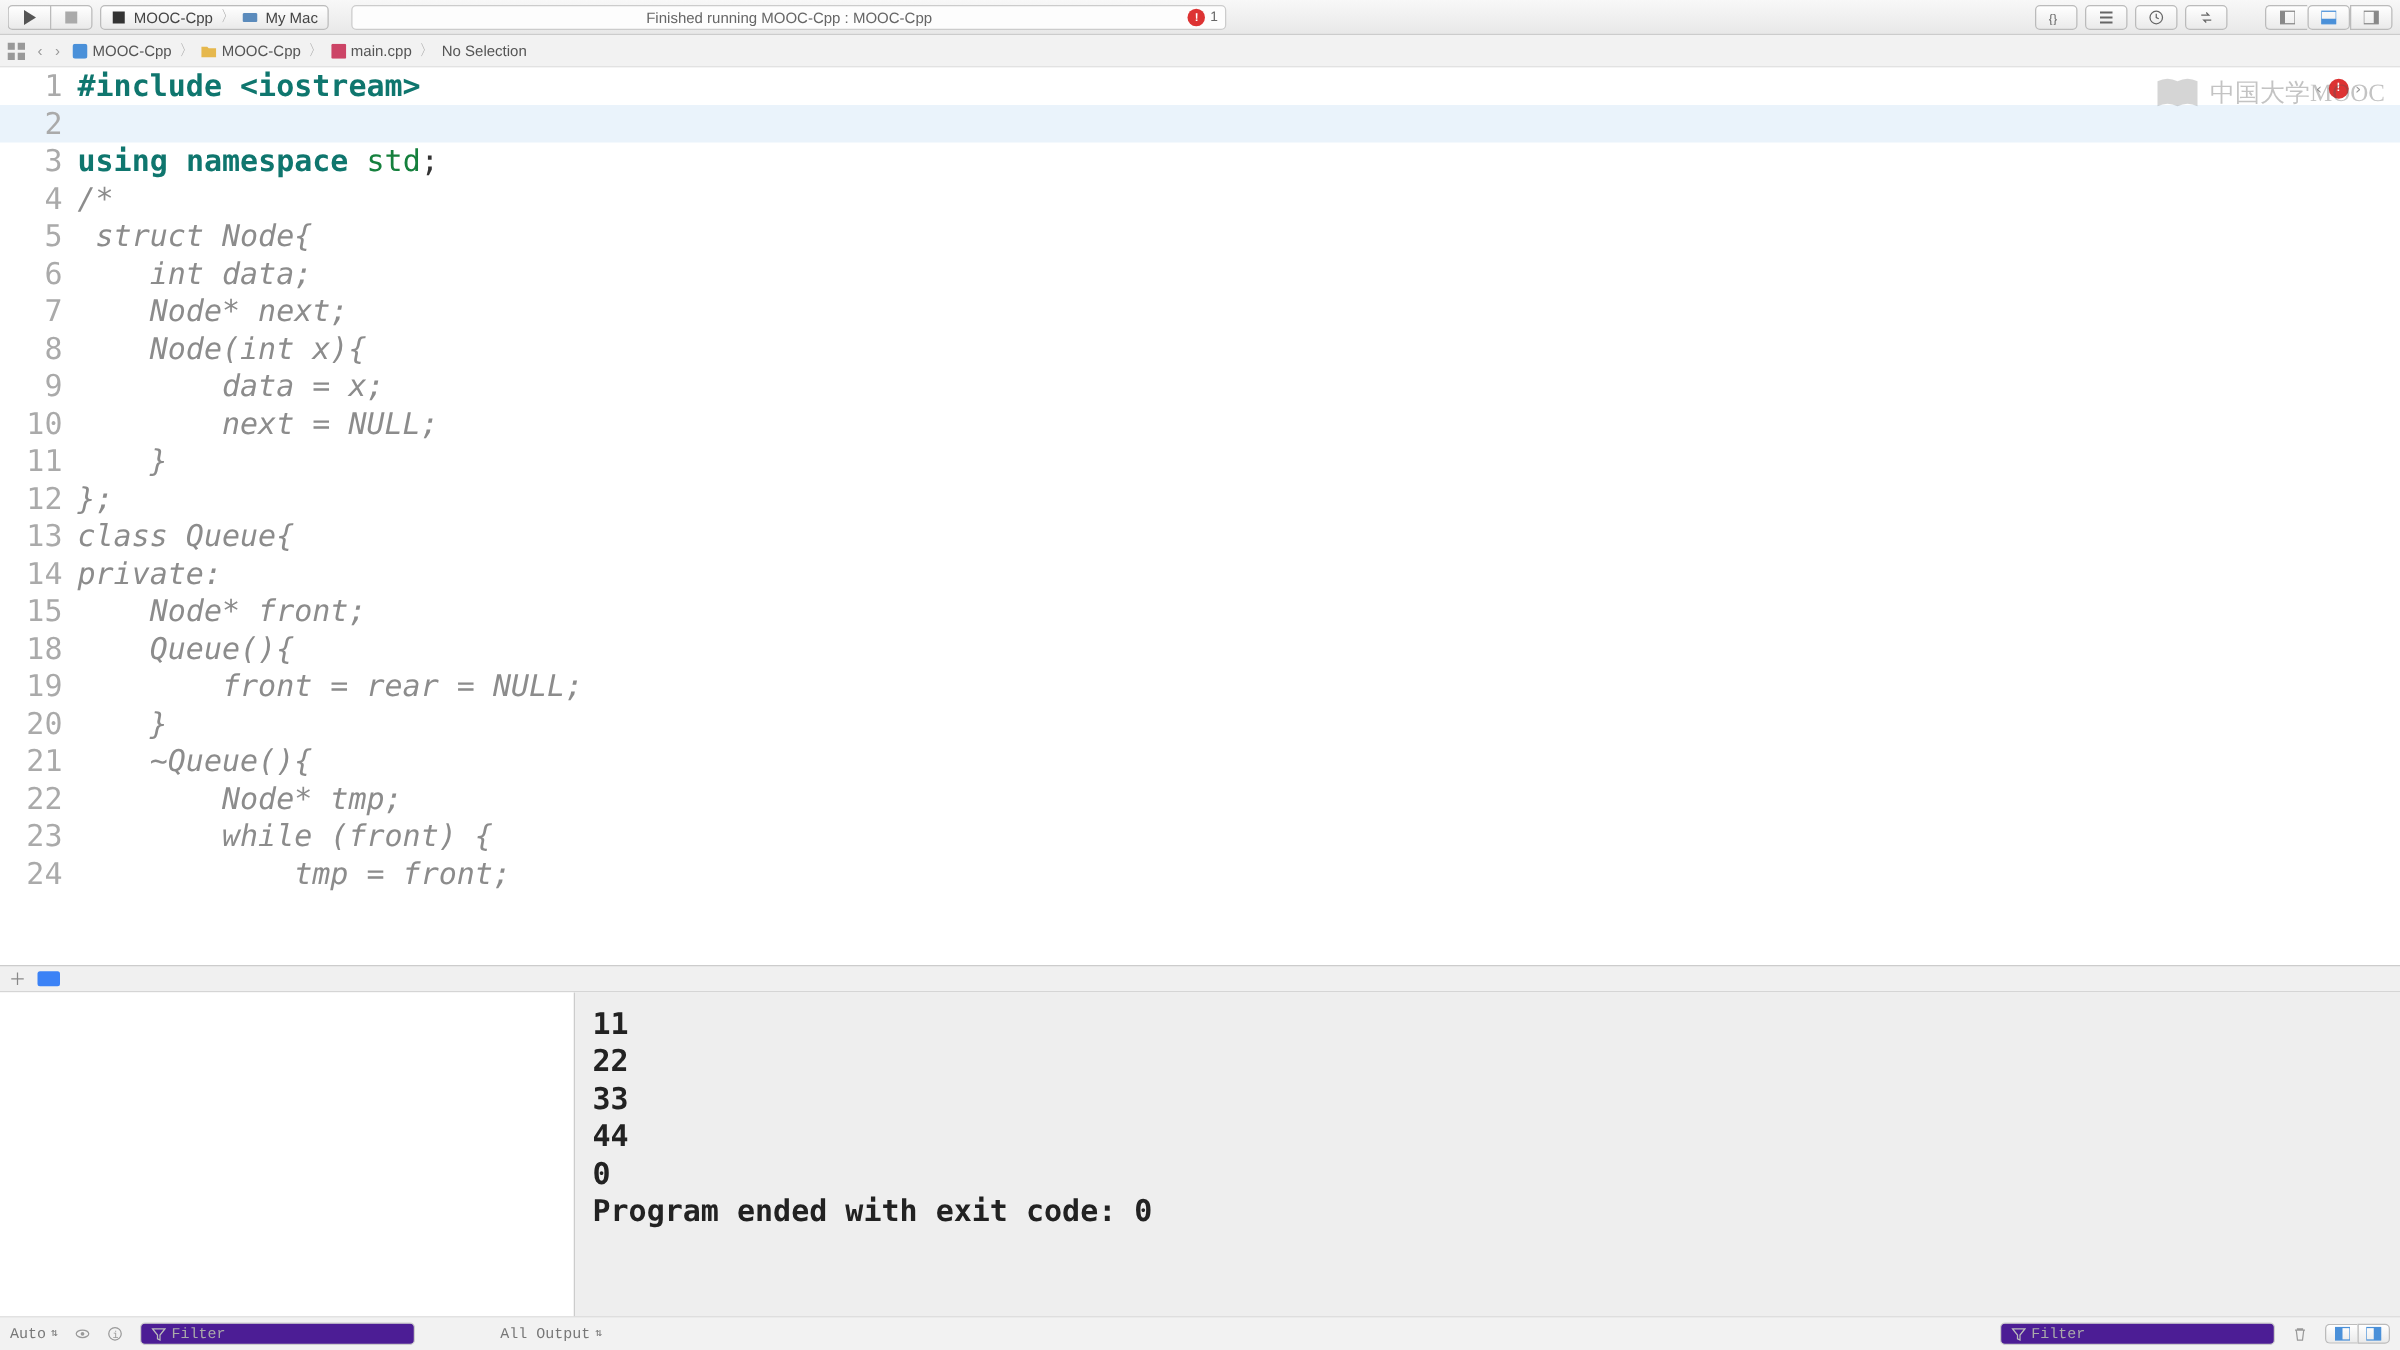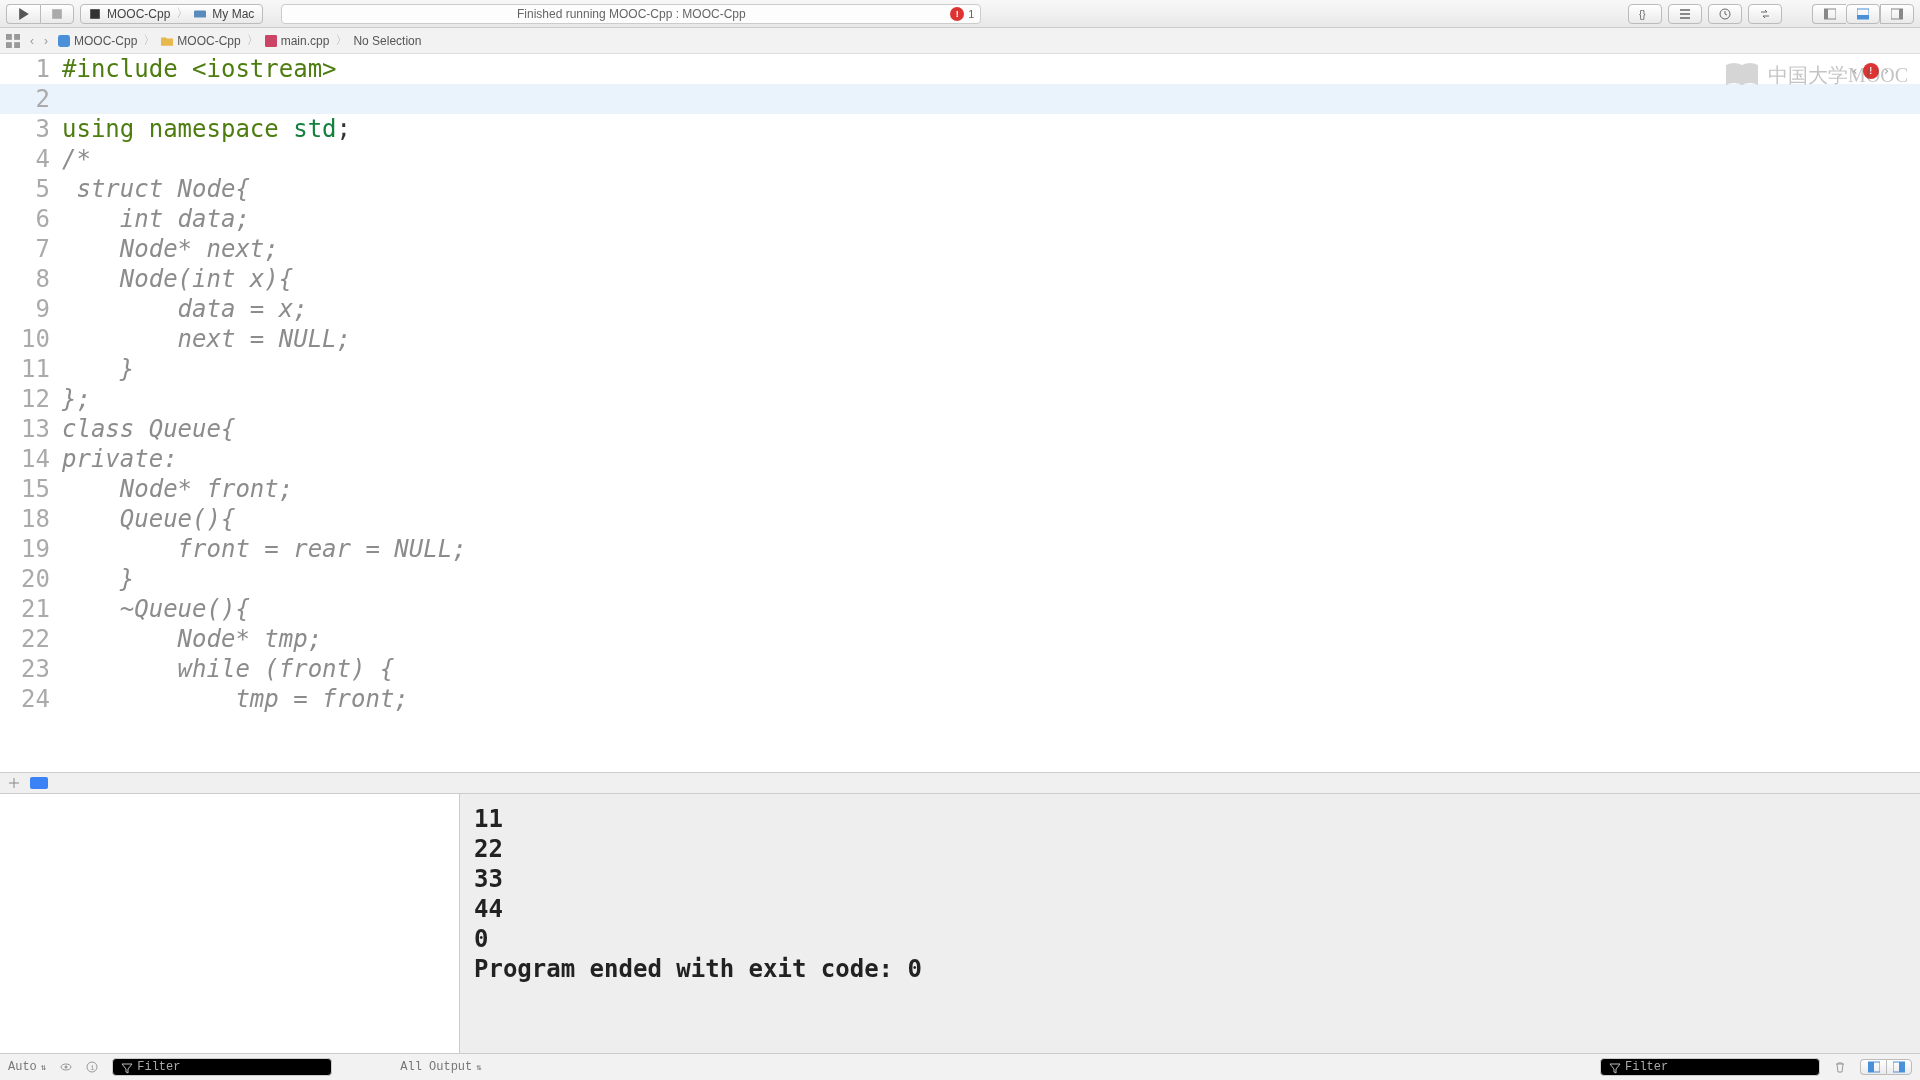--- a/index.html
+++ b/index.html
@@ -113,21 +113,21 @@
 .gutter {
   width: 62px;
   text-align: right;
   padding-right: 12px;
   color: #aaa;
   user-select: none;
   flex-shrink: 0;
 }
 .code { white-space: pre; color: #333; }
 .hl-line { background: #eaf3fb; }
-.kw-pink { color: #4d7c0f; font-weight: 400; }
+.kw-pink { color: #0f766e; font-weight: 700; }
 .kw-teal { color: #15803d; }
 .comment { color: #8c8c8c; font-style: italic; }
 .watermark {
   position: absolute;
   top: 6px;
   right: 12px;
   display: flex;
   align-items: center;
   gap: 8px;
   opacity: 0.35;
@@ -173,25 +173,25 @@
   display: flex;
   align-items: center;
   padding: 0 8px;
   gap: 14px;
   font-size: 12px;
   color: #777;
   font-family: Liberation Mono, monospace;
 }
 .filter-box {
   display: flex;
-  align-items: flex-end;
+  align-items: center;
   gap: 4px;
   border: 1px solid #ccc;
   border-radius: 4px;
-  background: #000000;
+  background: #4c1d95;
   padding: 1px 8px;
   height: 18px;
   color: #aaa;
   width: 220px;
 }
 .spacer { flex: 1; }
 .sel { display: flex; align-items: center; gap: 4px; }
 .icon-svg { width: 14px; height: 14px; }
 .small-icon { width: 12px; height: 12px; }
 .err-marker {

